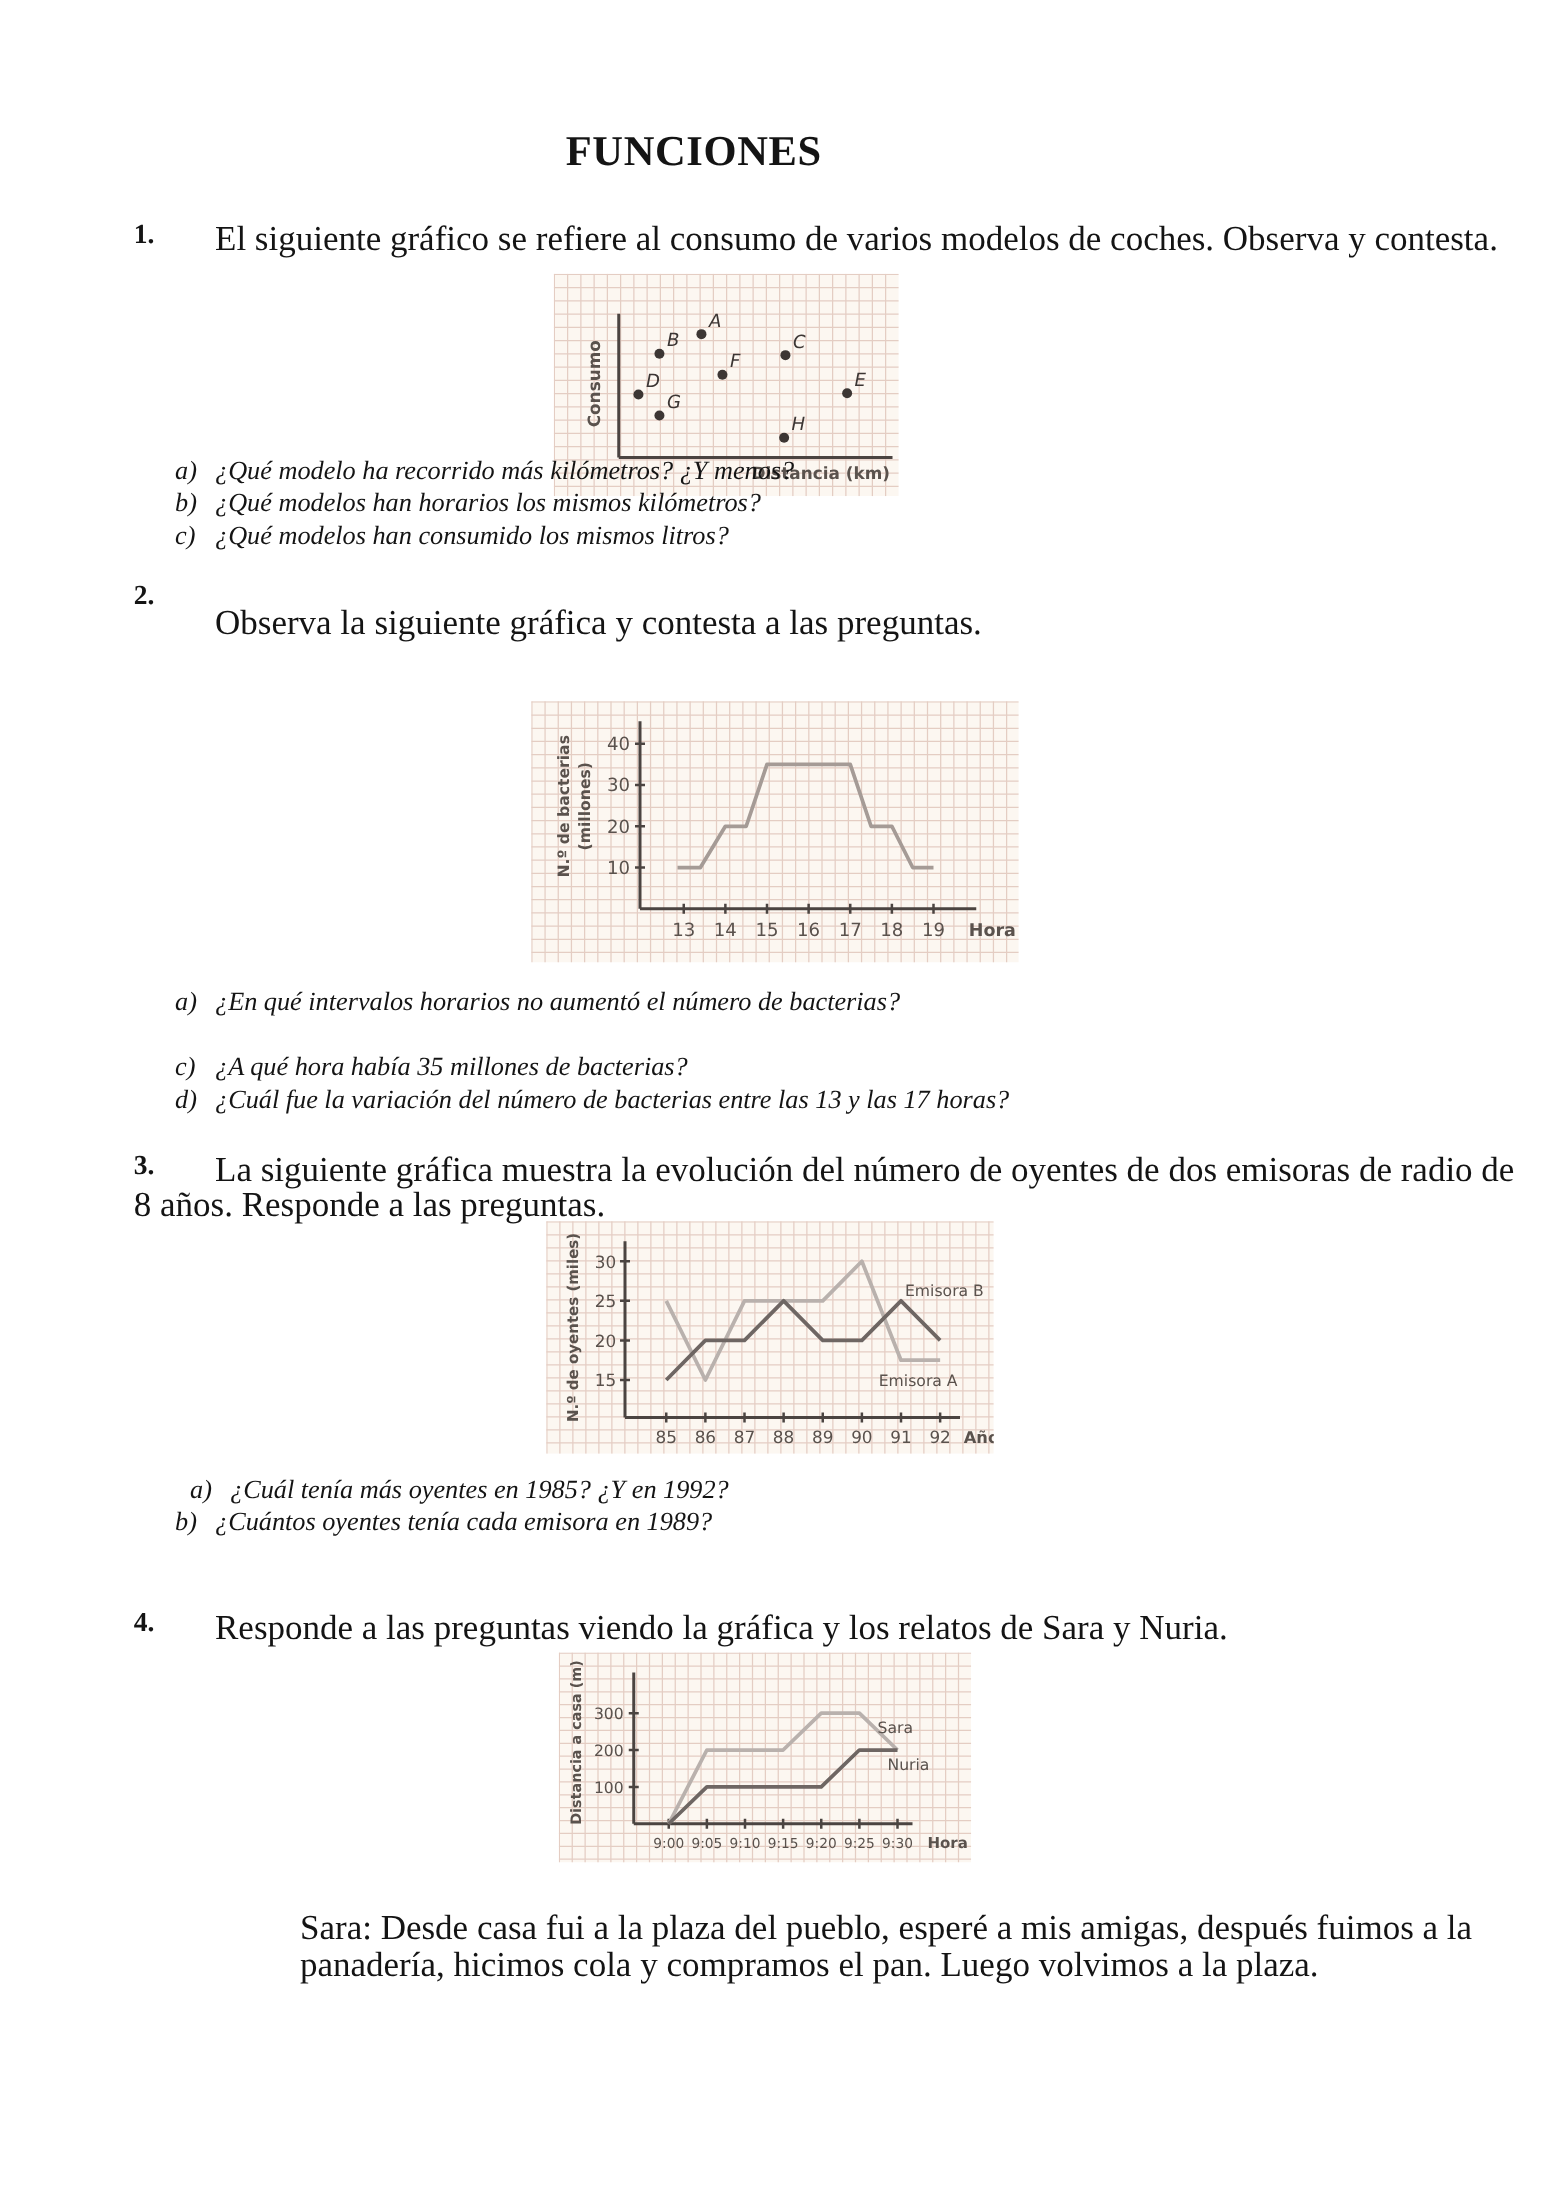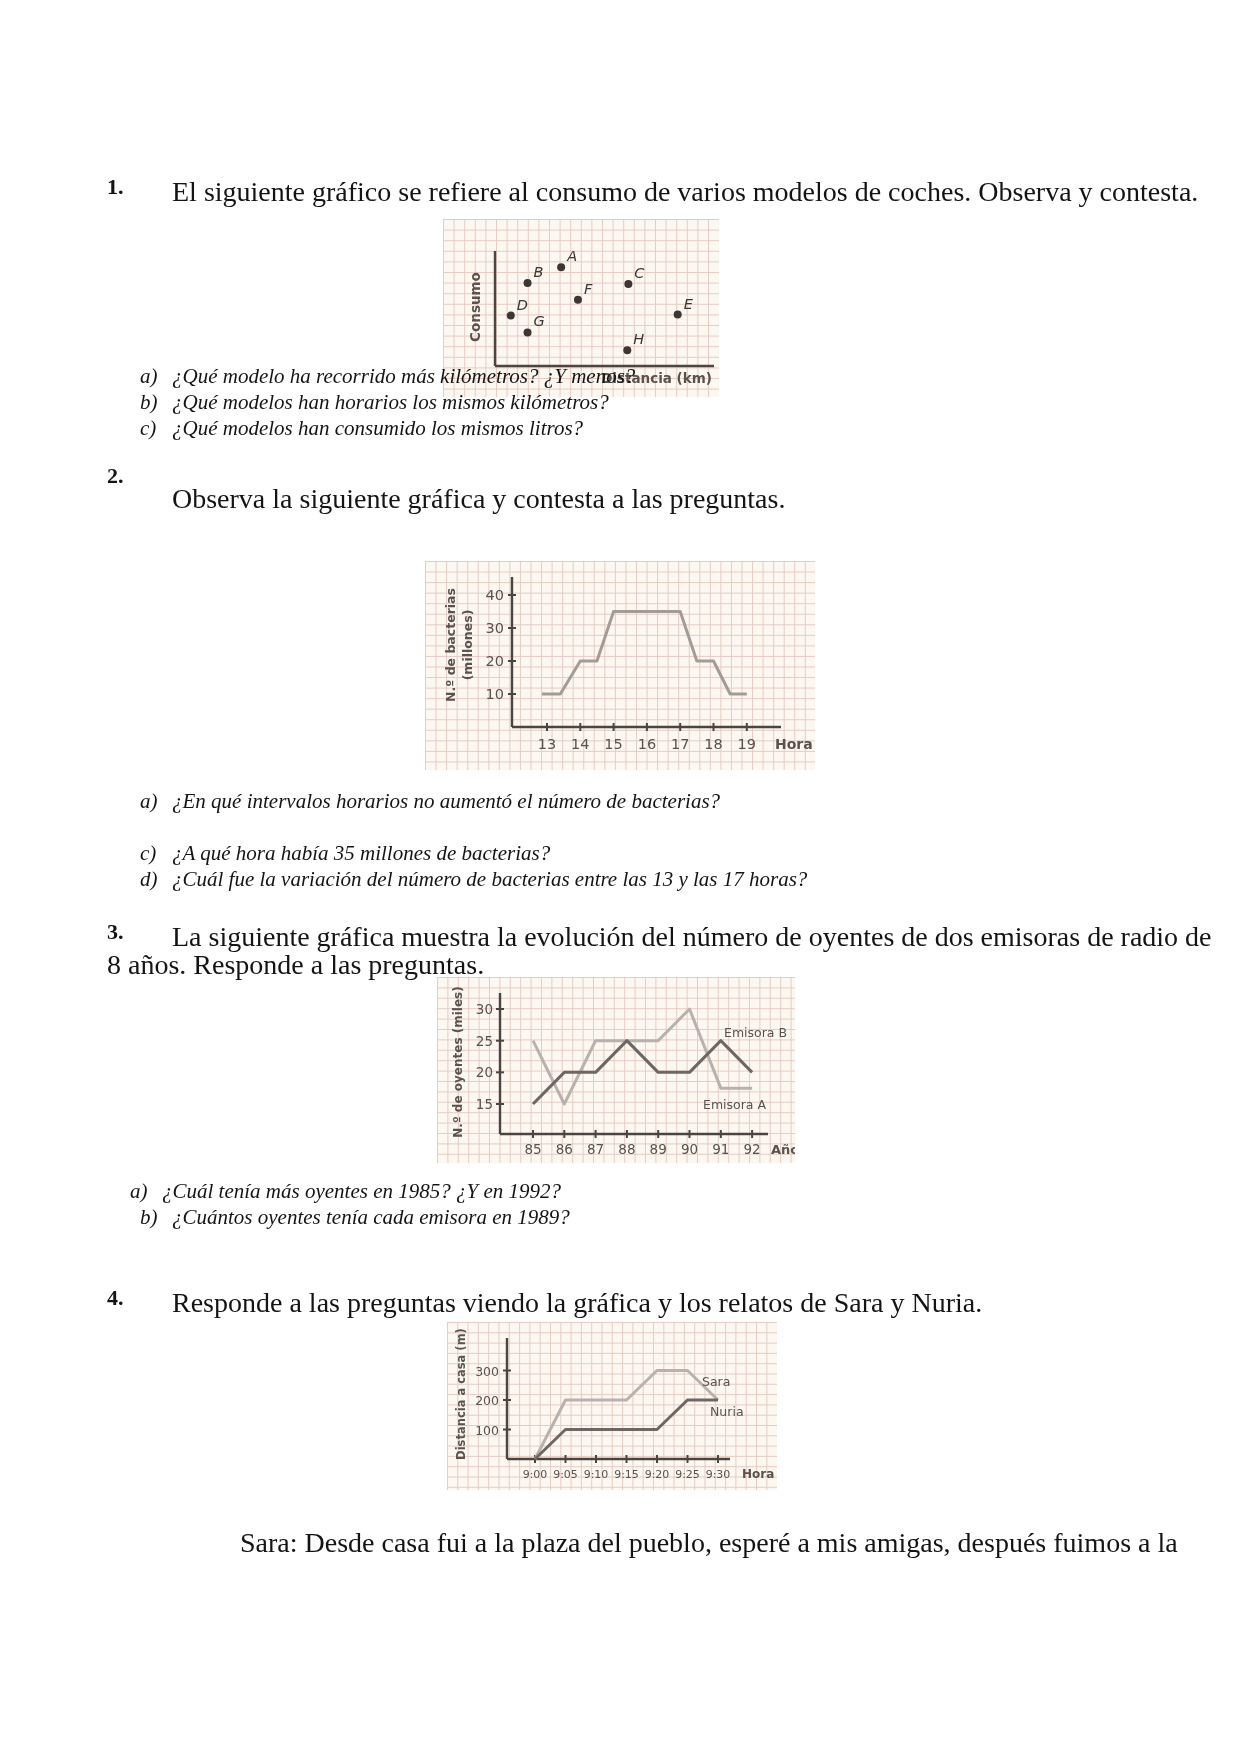--- a/index.html
+++ b/index.html
@@ -11,20 +11,21 @@
   .body{font-size:28px;white-space:nowrap;}
   .q{font-size:21px;white-space:nowrap;font-style:italic;}
   .qlabel{display:inline-block;width:32px;}
   .chart svg{display:block;}
 </style>
 </head>
 <body>
 
 <div class="page">
 
+  <div class="abs title" style="left:0;top:103px;width:1110px">FUNCIONES</div>
 
   <div class="abs exnum" style="left:107px;top:174px">1.</div>
   <div class="abs body" style="left:172px;top:176px">El siguiente gráfico se refiere al consumo de varios modelos de coches. Observa y contesta.</div>
 
   <div class="abs chart" style="left:443px;top:219px">
     <svg id="c1" width="276" height="178" viewBox="0 0 276 178">
         <rect x="0" y="0" width="276" height="178" fill="#fcf7f1"></rect>
         <g>
           <line x1="0.5" y1="0" x2="0.5" y2="178" stroke="#e4cdc3" stroke-width="1"></line>
           <line x1="11.1" y1="0" x2="11.1" y2="178" stroke="#e4cdc3" stroke-width="1"></line>
@@ -287,21 +288,21 @@
         <text x="315.1" y="177" fill="#5a524d" font-family="&quot;DejaVu Sans&quot;, sans-serif" font-size="13.5" font-weight="normal" font-style="normal" text-anchor="middle">92</text>
         <polyline points="96,63.67499999999998 127.3,127.005 158.6,63.67499999999998 189.9,63.67499999999998 221.2,63.67499999999998 252.5,32.00999999999999 283.8,111.1725 315.1,111.1725" fill="none" stroke="#b9b1ad" stroke-width="3" stroke-linejoin="round"></polyline>
         <polyline points="96,127.005 127.3,95.34 158.6,95.34 189.9,63.67499999999998 221.2,95.34 252.5,95.34 283.8,63.67499999999998 315.1,95.34" fill="none" stroke="#6e6663" stroke-width="3" stroke-linejoin="round"></polyline>
         <text x="287" y="60" fill="#5a524d" font-family="&quot;DejaVu Sans&quot;, sans-serif" font-size="12.5" font-weight="normal" font-style="normal" text-anchor="start">Emisora B</text>
         <text x="266" y="132" fill="#5a524d" font-family="&quot;DejaVu Sans&quot;, sans-serif" font-size="12.5" font-weight="normal" font-style="normal" text-anchor="start">Emisora A</text>
         <text x="25" y="85" fill="#5a524d" font-family="&quot;DejaVu Sans&quot;, sans-serif" font-size="12" font-weight="bold" font-style="normal" text-anchor="middle" transform="rotate(-90 25 85)">N.º de oyentes (miles)</text>
         <text x="334" y="177" fill="#5a524d" font-family="&quot;DejaVu Sans&quot;, sans-serif" font-size="13" font-weight="bold" font-style="normal" text-anchor="start">Año</text>
       </svg>
   </div>
 
-  <div class="abs q" style="left:130px;top:1179px"><span class="qlabel">a)</span><span>¿Cuál tenía más oyentes en 1985? ¿Y en 1992?</span></div>
+  <div class="abs q" style="left:152px;top:1179px"><span class="qlabel">a)</span><span>¿Cuál tenía más oyentes en 1985? ¿Y en 1992?</span></div>
   <div class="abs q" style="left:140px;top:1205px"><span class="qlabel">b)</span><span>¿Cuántos oyentes tenía cada emisora en 1989?</span></div>
 
   <div class="abs exnum" style="left:107px;top:1285px">4.</div>
   <div class="abs body" style="left:172px;top:1287px">Responde a las preguntas viendo la gráfica y los relatos de Sara y Nuria.</div>
 
   <div class="abs chart" style="left:447px;top:1322px">
     <svg id="c4" width="330" height="168" viewBox="0 0 330 168">
         <rect x="0" y="0" width="330" height="168" fill="#fcf7f1"></rect>
         <g>
           <line x1="0.5" y1="0" x2="0.5" y2="168" stroke="#e4cdc3" stroke-width="1"></line>
@@ -379,14 +380,15 @@
         <polyline points="88,137 118.5,78 179.5,78 210,48.5 240.5,48.5 271,78" fill="none" stroke="#b9b1ad" stroke-width="3" stroke-linejoin="round"></polyline>
         <polyline points="88,137 118.5,107.5 210,107.5 240.5,78 271,78" fill="none" stroke="#6e6663" stroke-width="3" stroke-linejoin="round"></polyline>
         <text x="255" y="64" fill="#5a524d" font-family="&quot;DejaVu Sans&quot;, sans-serif" font-size="12.5" font-weight="normal" font-style="normal" text-anchor="start">Sara</text>
         <text x="263" y="94" fill="#5a524d" font-family="&quot;DejaVu Sans&quot;, sans-serif" font-size="12.5" font-weight="normal" font-style="normal" text-anchor="start">Nuria</text>
         <text x="18" y="72" fill="#5a524d" font-family="&quot;DejaVu Sans&quot;, sans-serif" font-size="11.5" font-weight="bold" font-style="normal" text-anchor="middle" transform="rotate(-90 18 72)">Distancia a casa (m)</text>
         <text x="295" y="156" fill="#5a524d" font-family="&quot;DejaVu Sans&quot;, sans-serif" font-size="12" font-weight="bold" font-style="normal" text-anchor="start">Hora</text>
       </svg>
   </div>
 
   <div class="abs body" style="left:240px;top:1527px">Sara: Desde casa fui a la plaza del pueblo, esperé a mis amigas, después fuimos a la</div>
+  <div class="abs body" style="left:240px;top:1557px">panadería, hicimos cola y compramos el pan. Luego volvimos a la plaza.</div>
 
 </div>
 
 </body></html>

